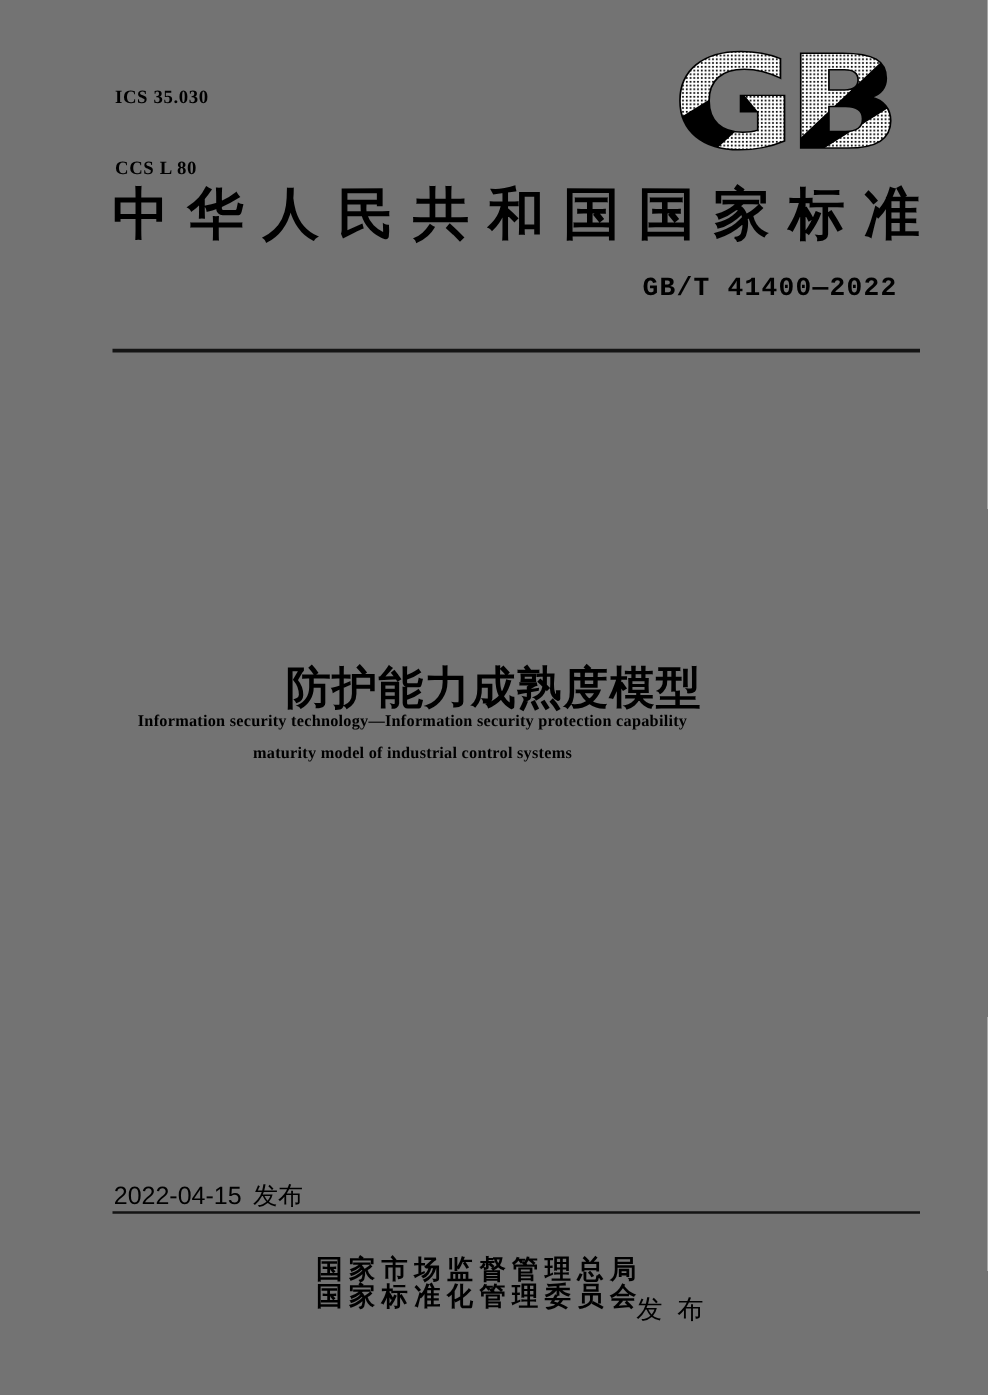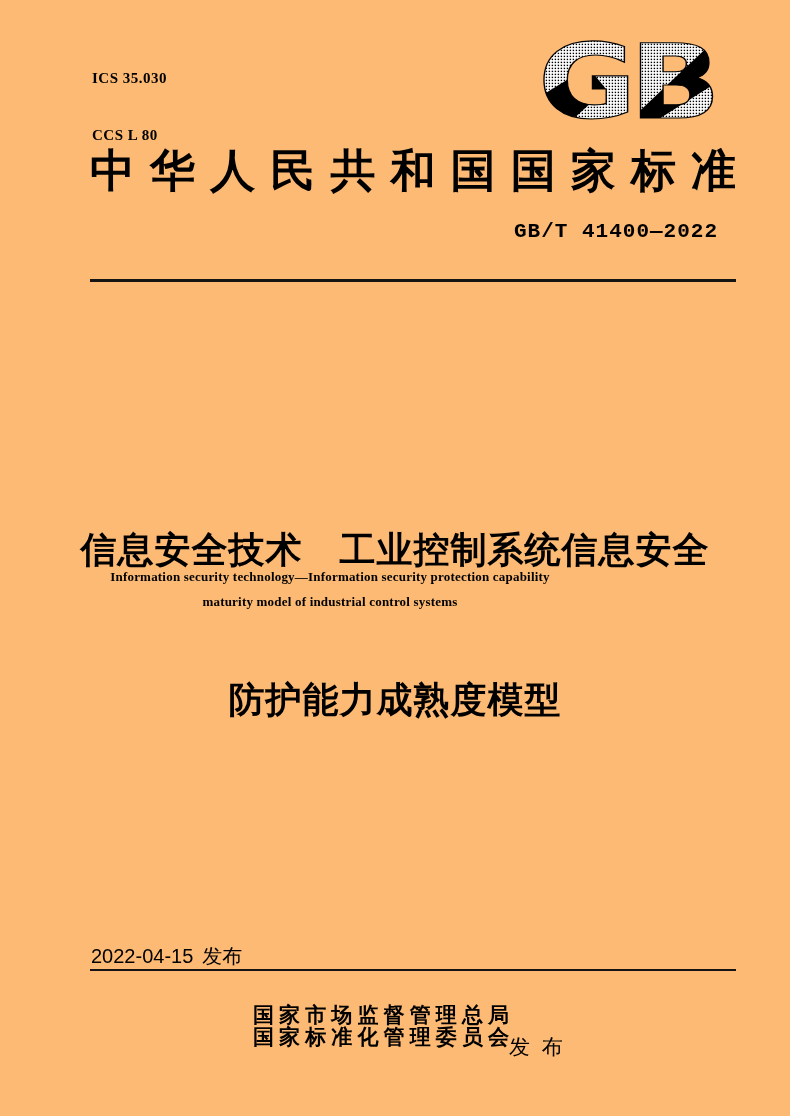--- a/index.html
+++ b/index.html
@@ -3,21 +3,21 @@
   <meta charset="utf-8">
   <style>
     html, body { margin: 0; padding: 0; }
     body {
       width: 790px; height: 1116px;
       background: #ffffff;
       position: relative;
       font-family: "Liberation Serif", serif;
       color: #000;
     }
-    .page { position: absolute; inset: 0; background: #fdba74; overflow: hidden; }
+    .page { position: absolute; inset: 0; background: #737373; overflow: hidden; }
 
     .ics-block {
       position: absolute; left: 92px; top: 31px;
       font-family: "Liberation Serif", serif;
       font-weight: bold; font-size: 15px; line-height: 19px;
       letter-spacing: 0.5px; white-space: pre;
     }
 
     .gb-logo { position: absolute; left: 536px; top: 37px; width: 180px; height: 85px; }
 
@@ -109,21 +109,20 @@
     </svg>
   </div>
 
   <h1 class="nat-title">中华人民共和国国家标准</h1>
 
   <div class="std-no">GB/T 41400—2022</div>
 
   <div class="rule rule-top"></div>
 
   <div class="cn-title">
-    <div>信息安全技术　工业控制系统信息安全</div>
     <div>防护能力成熟度模型</div>
   </div>
 
   <div class="en-title">
     <div>Information security technology—Information security protection capability</div>
     <div>maturity model of industrial control systems</div>
   </div>
 
   <div class="dates-row">
     <div><span>2022-04-15</span><span class="date-label">发布</span></div>

